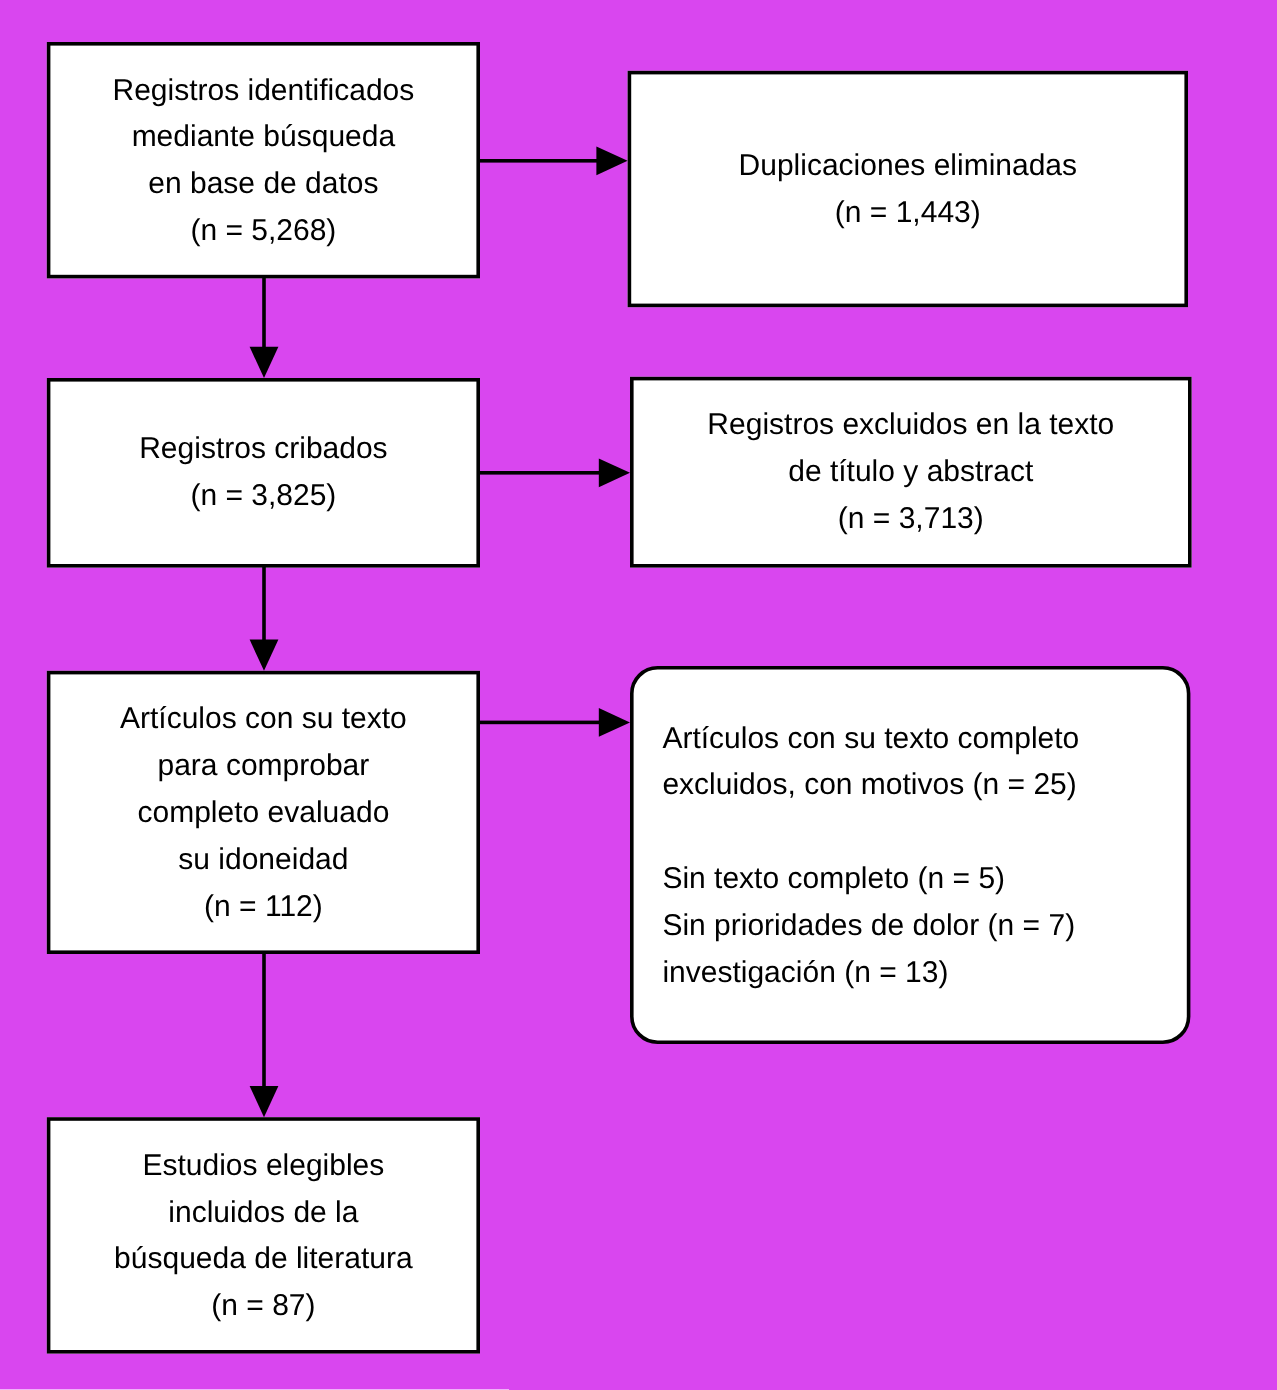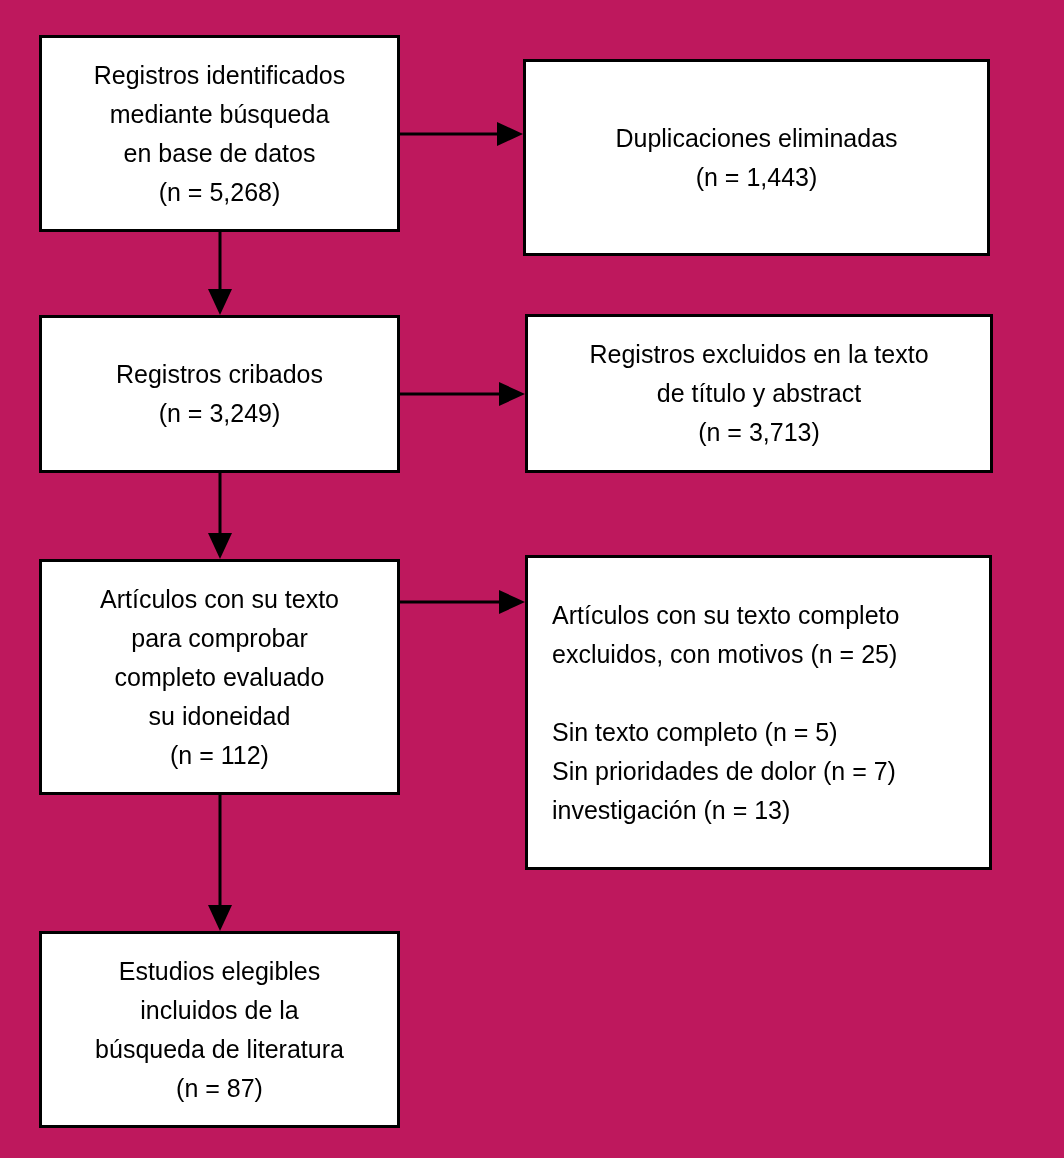--- a/index.html
+++ b/index.html
@@ -1,20 +1,20 @@
 <!DOCTYPE html>
 <html><head>
 <meta charset="utf-8">
 <style>
   html, body { margin: 0; padding: 0; background: #ffffff; }
   .canvas {
     position: relative;
     width: 1064px;
     height: 1158px;
-    background: #be185d;
+    background: #d946ef;
     font-family: "Liberation Sans", sans-serif;
     color: #000000;
   }
   .box {
     position: absolute;
     box-sizing: border-box;
     border: 3px solid #000000;
     background: #ffffff;
     display: flex;
     flex-direction: column;
@@ -27,21 +27,21 @@
     text-align: left;
     align-items: flex-start;
     padding-left: 24px;
     padding-right: 10px;
   }
   .b1 { left: 39px;  top: 35px;  width: 361px; height: 197px; }
   .b2 { left: 523px; top: 35px;  width: 467px; height: 197px; margin-top: 24px; }
   .b3 { left: 39px;  top: 315px; width: 361px; height: 158px; }
   .b4 { left: 525px; top: 314px; width: 468px; height: 159px; }
   .b5 { left: 39px;  top: 559px; width: 361px; height: 236px; }
-  .b6 { left: 525px; top: 555px; width: 467px; height: 315px; }
+  .b6 { left: 525px; top: 555px; width: 467px; height: 315px; border-radius: 23px; }
   .b7 { left: 39px;  top: 931px; width: 361px; height: 197px; justify-content: center; }
 
   .arrow { position: absolute; }
   .arrow-right { height: 26px; }
   .arrow-right .stem {
     position: absolute; left: 0; top: 50%; transform: translateY(-50%);
     height: 3px; width: calc(100% - 24px); background: #000000;
   }
   .arrow-right .head {
     position: absolute; right: 0; top: 50%; transform: translateY(-50%);
@@ -81,21 +81,21 @@
     <div>(n = 5,268)</div>
   </div>
 
   <div class="box b2">
     <div>Duplicaciones eliminadas</div>
     <div>(n = 1,443)</div>
   </div>
 
   <div class="box b3">
     <div>Registros cribados</div>
-    <div>(n = 3,249)</div>
+    <div>(n = 3,825)</div>
   </div>
 
   <div class="box b4">
     <div>Registros excluidos en la texto</div>
     <div>de título y abstract</div>
     <div>(n = 3,713)</div>
   </div>
 
   <div class="box b5">
     <div>Artículos con su texto</div>

